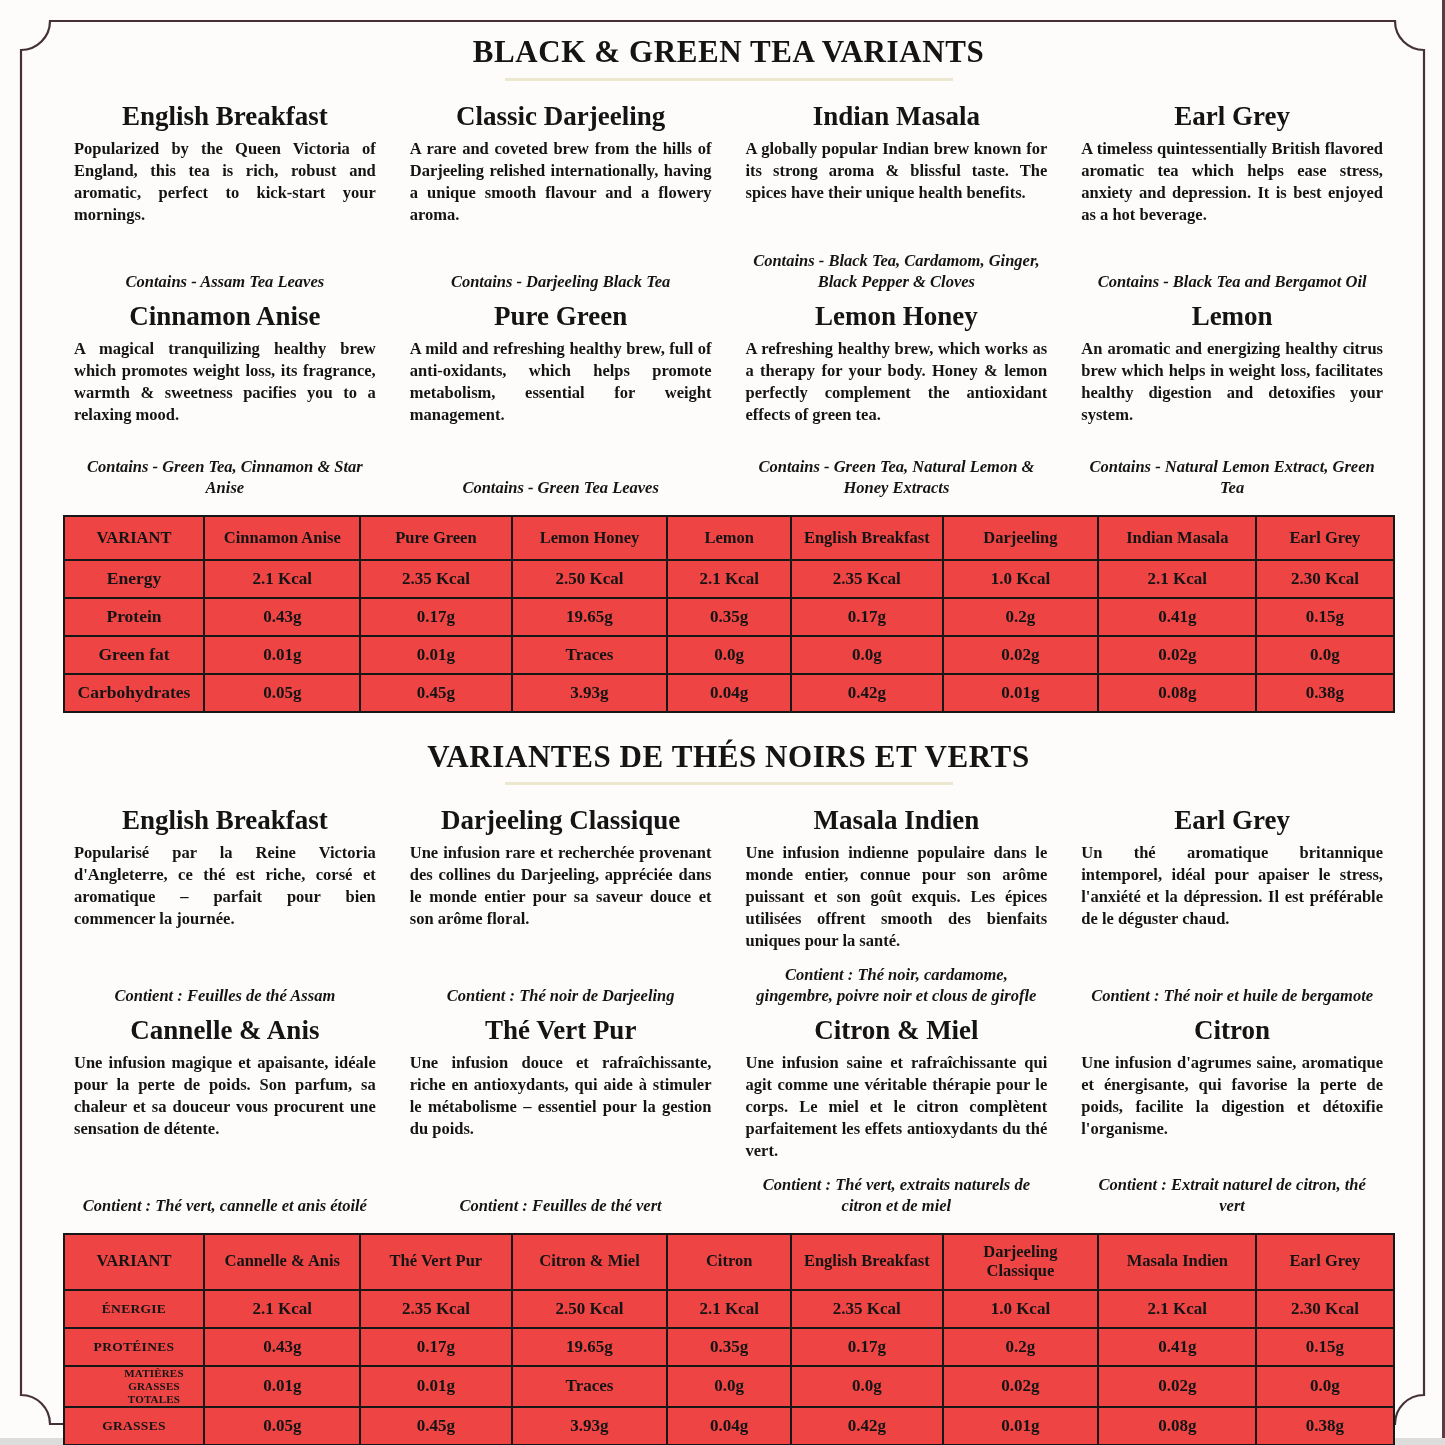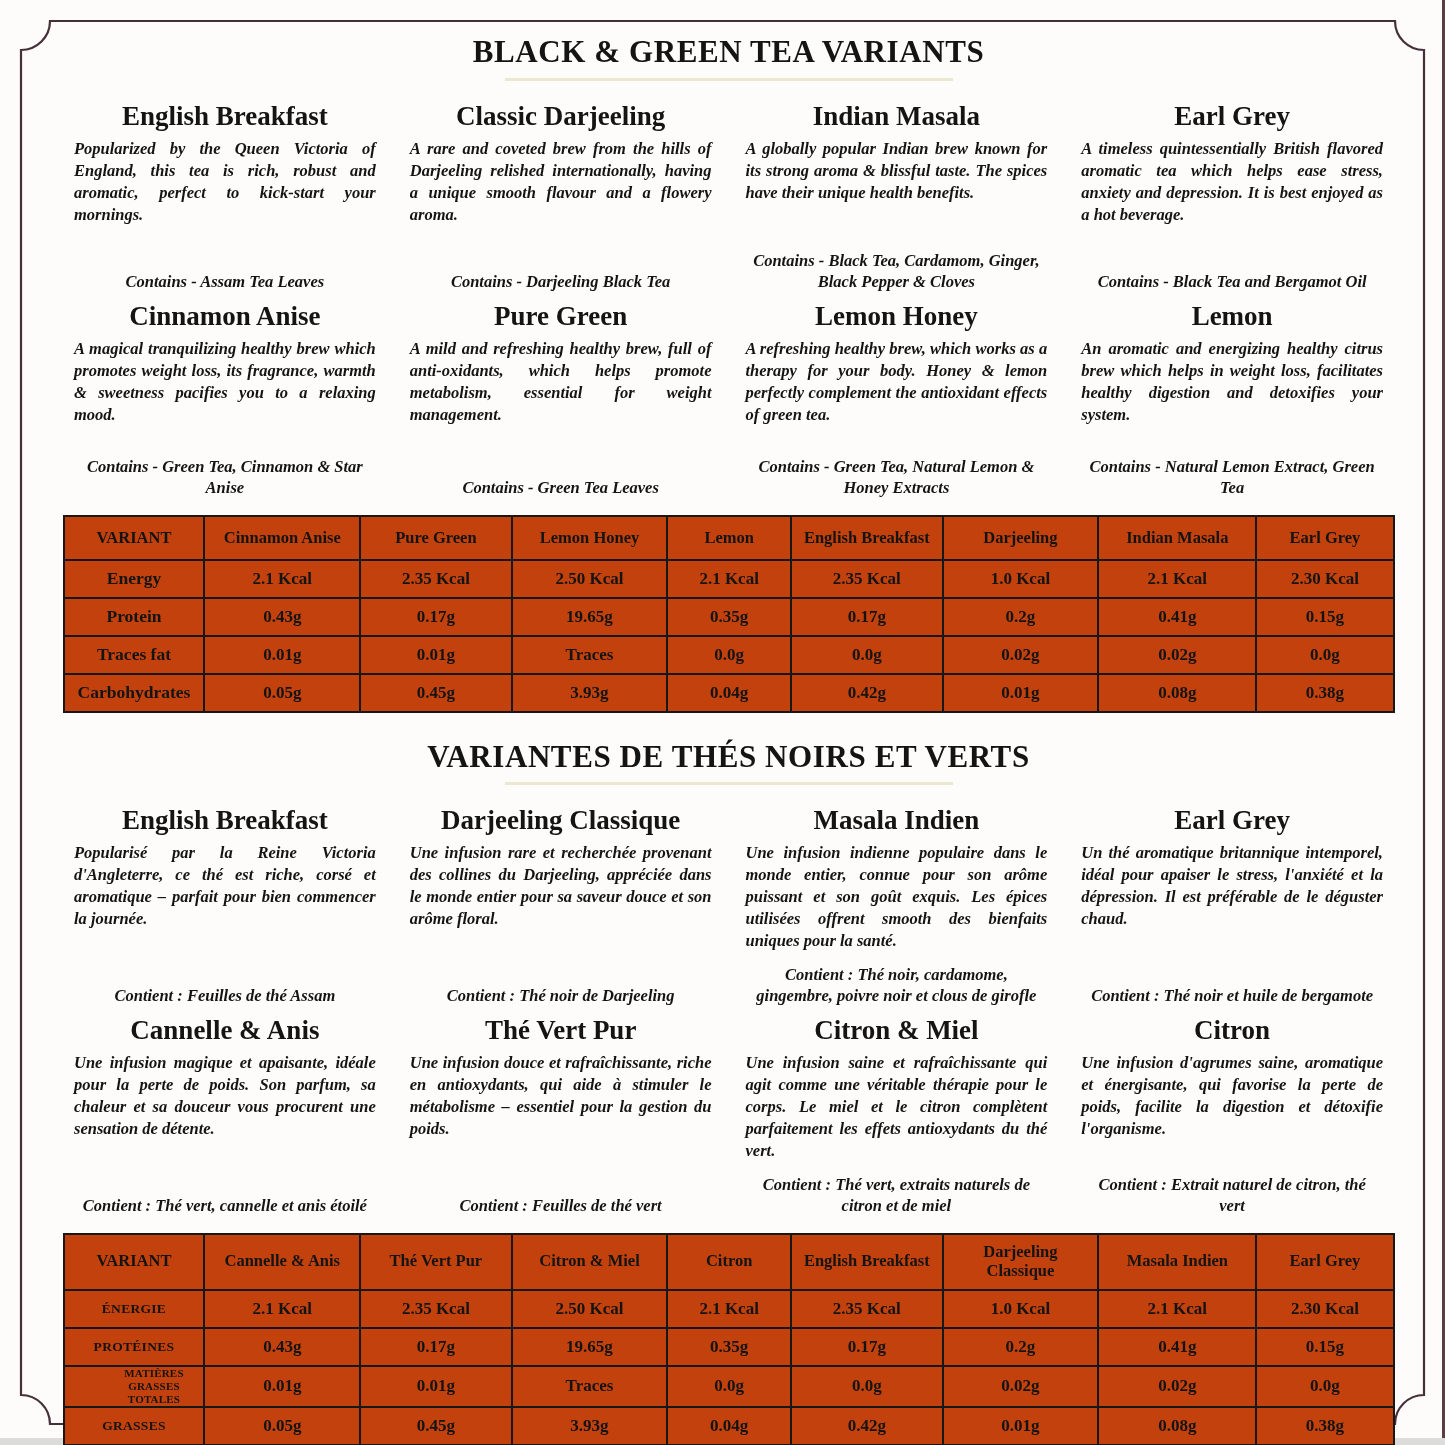--- a/index.html
+++ b/index.html
@@ -33,31 +33,31 @@
   .card { display:flex; flex-direction:column; }
   .r1 .card { min-height:192px; }
   .r2 .card { min-height:198px; }
   .fr .r1 .card { min-height:200px; }
   .fr .r2 .card { min-height:192px; }
   .card-title {
     text-align:center; font-size:27px; font-weight:bold;
     margin:0 0 6px; line-height:1.15;
   }
   .card-body {
-    font-style:italic; font-weight:bold; font-size:16.5px;
+    font-weight:bold; font-size:16.5px;
     line-height:1.33; text-align:justify; margin:0;
   }
   .card-contains {
     font-style:italic; font-weight:bold; font-size:16.5px;
     line-height:1.3; text-align:center; margin:auto 0 0; padding:12px 6px 0;
   }
 
   .nut {
     border-collapse:collapse; width:1332px; margin:4px auto;
-    table-layout:fixed; background:#c2410c;
+    table-layout:fixed; background:#ef4444;
   }
   .nut th, .nut td {
     border:2.4px solid #171717; text-align:center;
     font-weight:bold; padding:0 4px; vertical-align:middle;
   }
   .nut thead th { height:42px; font-size:16.5px; line-height:1.1; }
   .nut tbody th, .nut td { height:36px; font-size:17px; }
   .en-table tbody th { font-size:17.5px; }
   .fr-table thead th { height:54px; }
   .fr-table tbody th { font-size:13.5px; letter-spacing:0.3px; }
@@ -171,21 +171,21 @@
             <td>0.43g</td>
             <td>0.17g</td>
             <td>19.65g</td>
             <td>0.35g</td>
             <td>0.17g</td>
             <td>0.2g</td>
             <td>0.41g</td>
             <td>0.15g</td>
           </tr>
           <tr>
-            <th>Traces fat</th>
+            <th>Green fat</th>
             <td>0.01g</td>
             <td>0.01g</td>
             <td>Traces</td>
             <td>0.0g</td>
             <td>0.0g</td>
             <td>0.02g</td>
             <td>0.02g</td>
             <td>0.0g</td>
           </tr>
           <tr>

